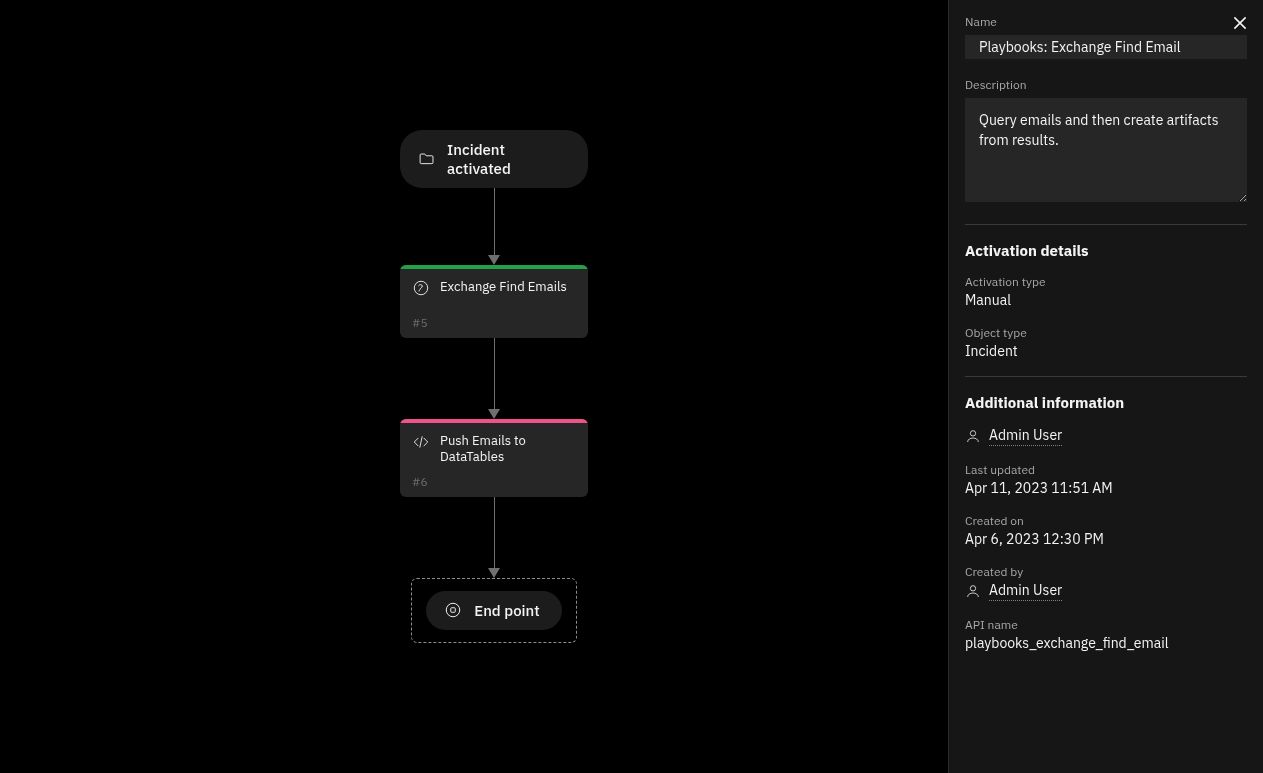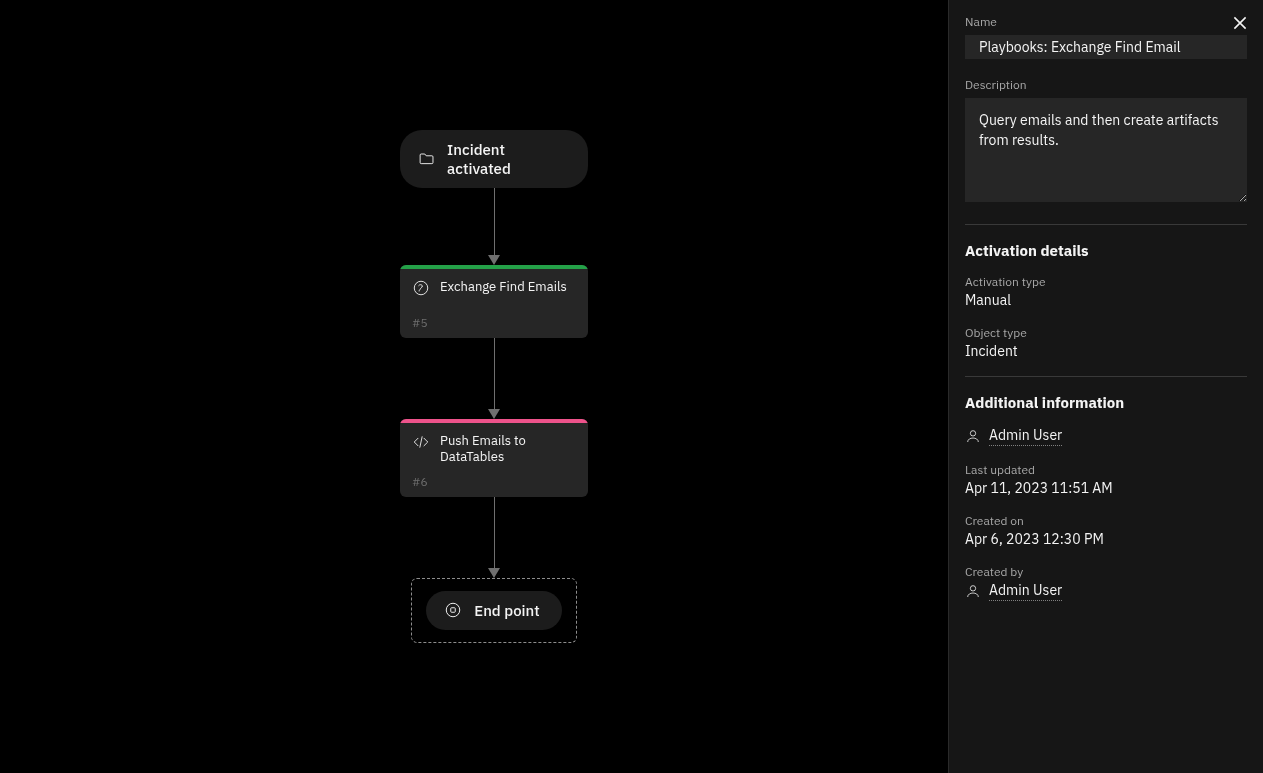--- a/index.html
+++ b/index.html
@@ -304,16 +304,20 @@
       <div class="k">Created by</div>
       <div class="v user-row">
         <svg viewBox="0 0 24 24">
             <circle cx="12" cy="8" r="4"></circle>
             <path d="M4 21c0-4 4-6 8-6s8 2 8 6"></path>
           </svg>
         <a href="#" class="user-link">Admin User</a>
       </div>
     </div>
 
+    <div class="kv">
+      <div class="k">API name</div>
+      <div class="v">playbooks_exchange_find_email</div>
+    </div>
 
   </aside>
 
 </div>
 
 </body></html>

